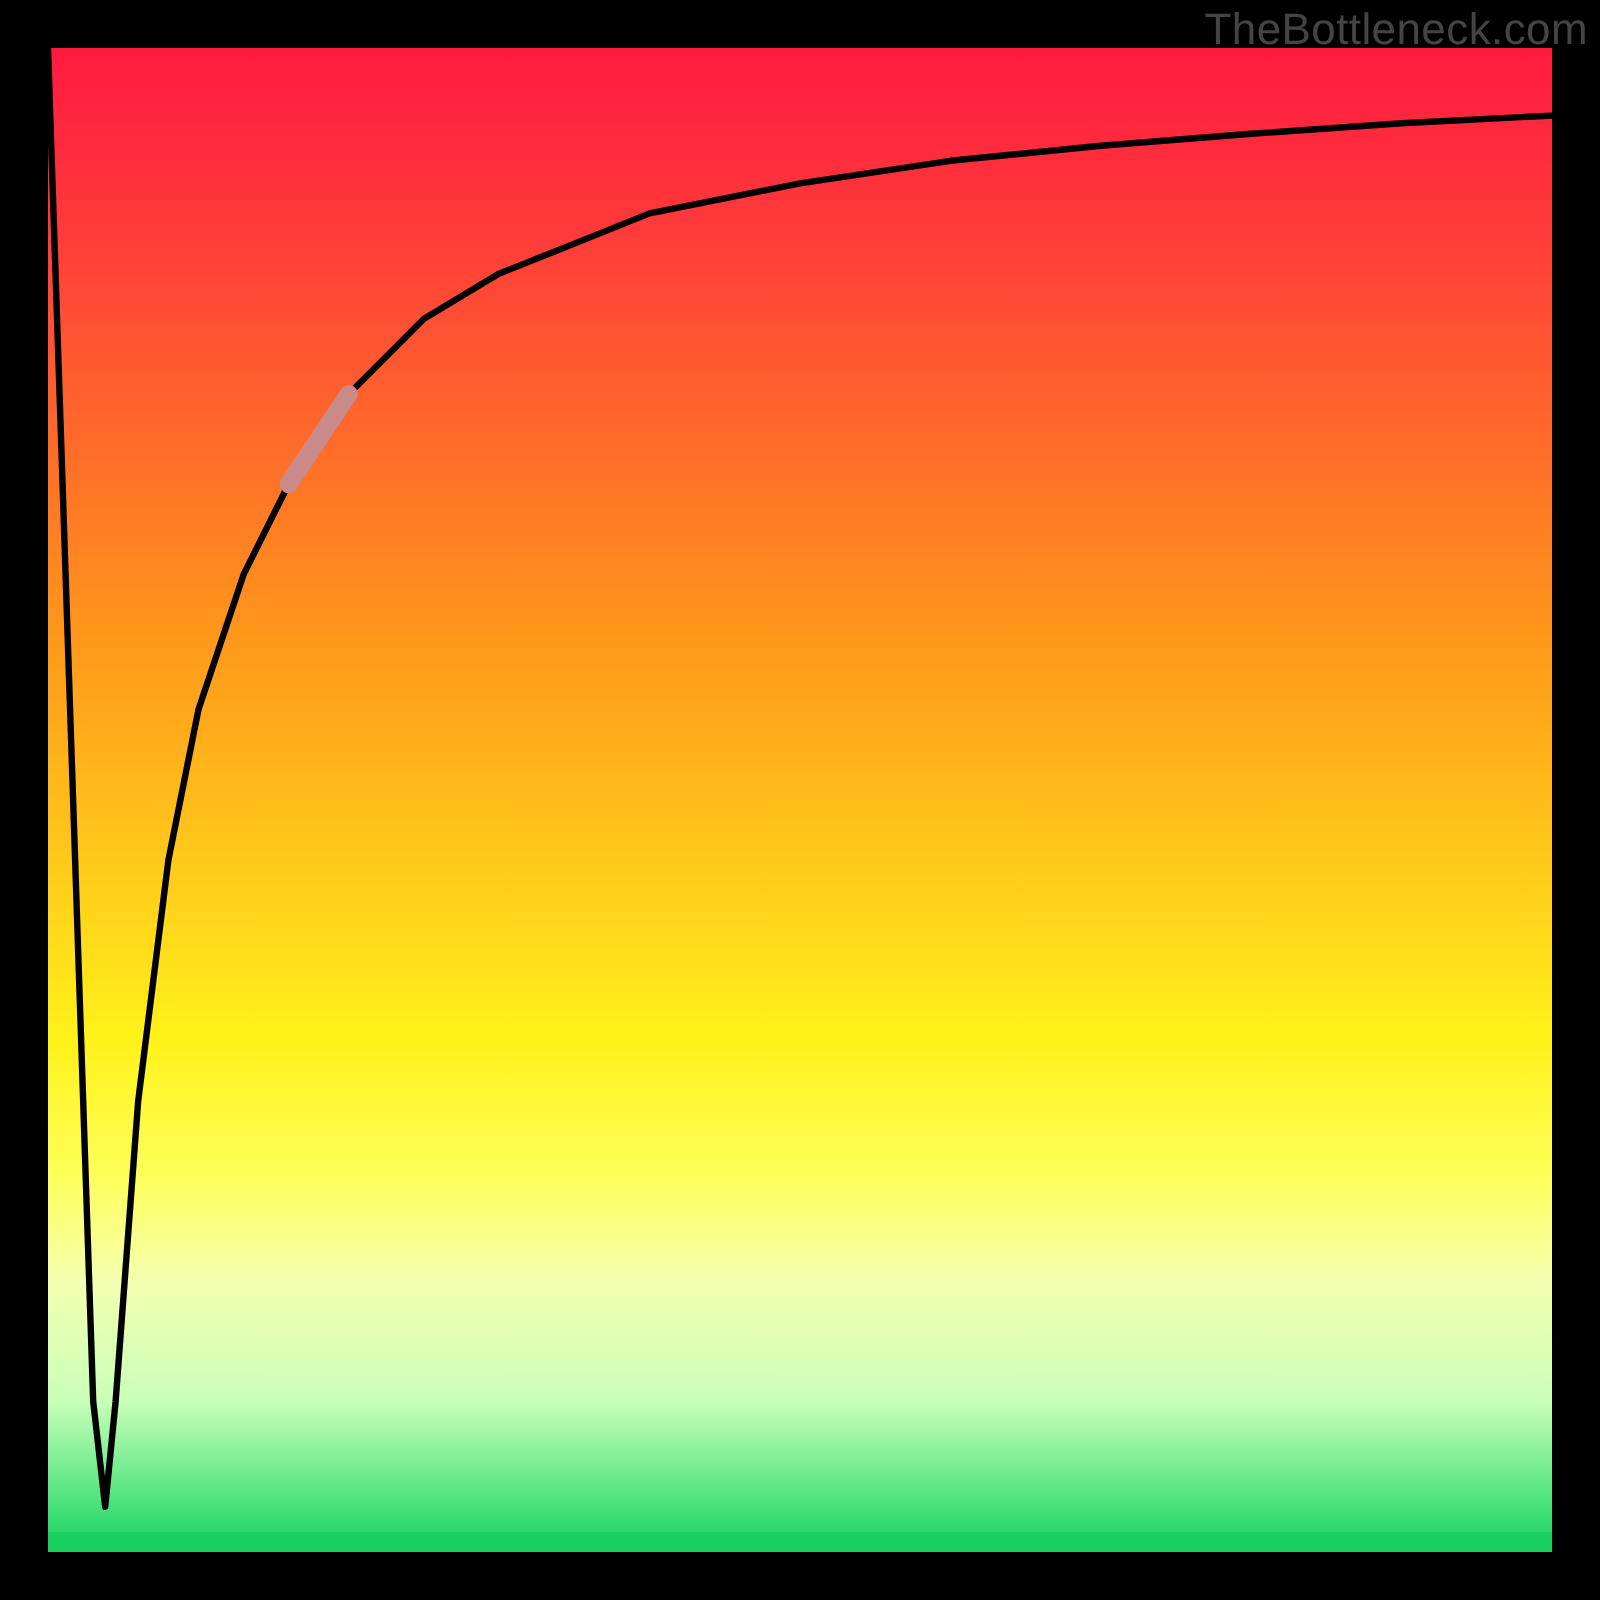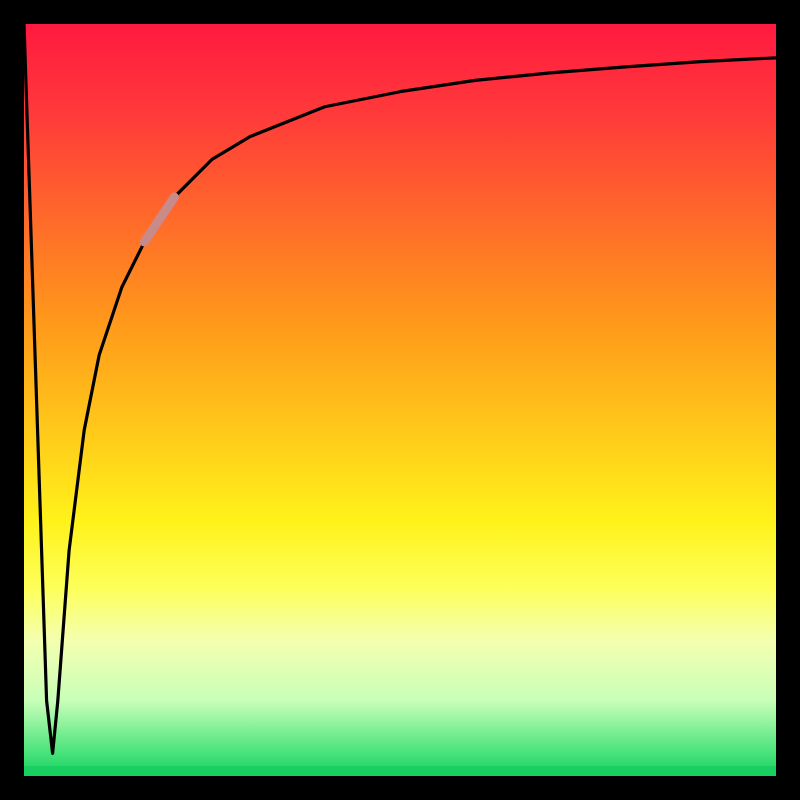--- a/index.html
+++ b/index.html
@@ -65,13 +65,14 @@
 <body>
 
 <div class="frame">
   <div class="plot-area">
     <svg class="curve" viewBox="0 0 752 752" preserveAspectRatio="none">
       <path id="curvePath" fill="none" stroke="#000000" stroke-width="3.2" stroke-linecap="round" stroke-linejoin="round" d="M0.0 0.0 L11.3 338.4 L22.6 676.8 L28.6 729.4 L33.8 676.8 L45.1 526.4 L60.2 406.1 L75.2 330.9 L97.8 263.2 L120.3 218.1 L150.4 173.0 L188.0 135.4 L225.6 112.8 L263.2 97.8 L300.8 82.7 L376.0 67.7 L451.2 56.4 L526.4 48.9 L601.6 42.9 L676.8 37.6 L752.0 33.8"></path>
       <path id="highlightPath" fill="none" stroke="#c98a8a" stroke-width="9" stroke-linecap="round" stroke-linejoin="round" d="M120.3 218.1 L150.4 173.0"></path>
     </svg>
   </div>
   <div class="bottom-band"></div>
+  <div class="watermark">TheBottleneck.com</div>
 </div>
 
 </body></html>

